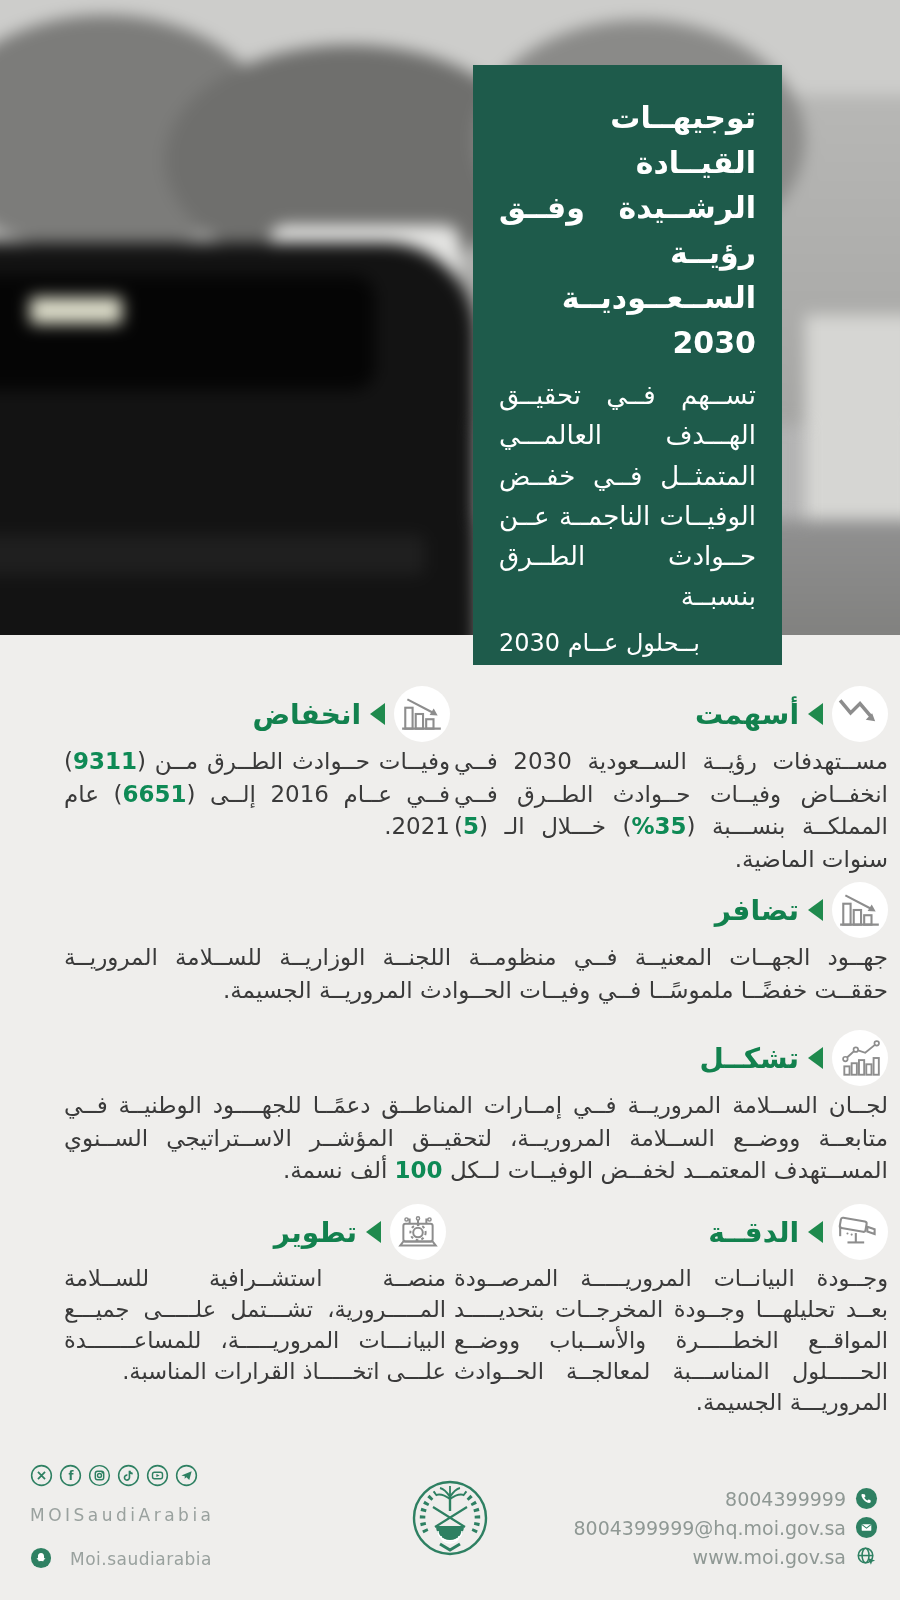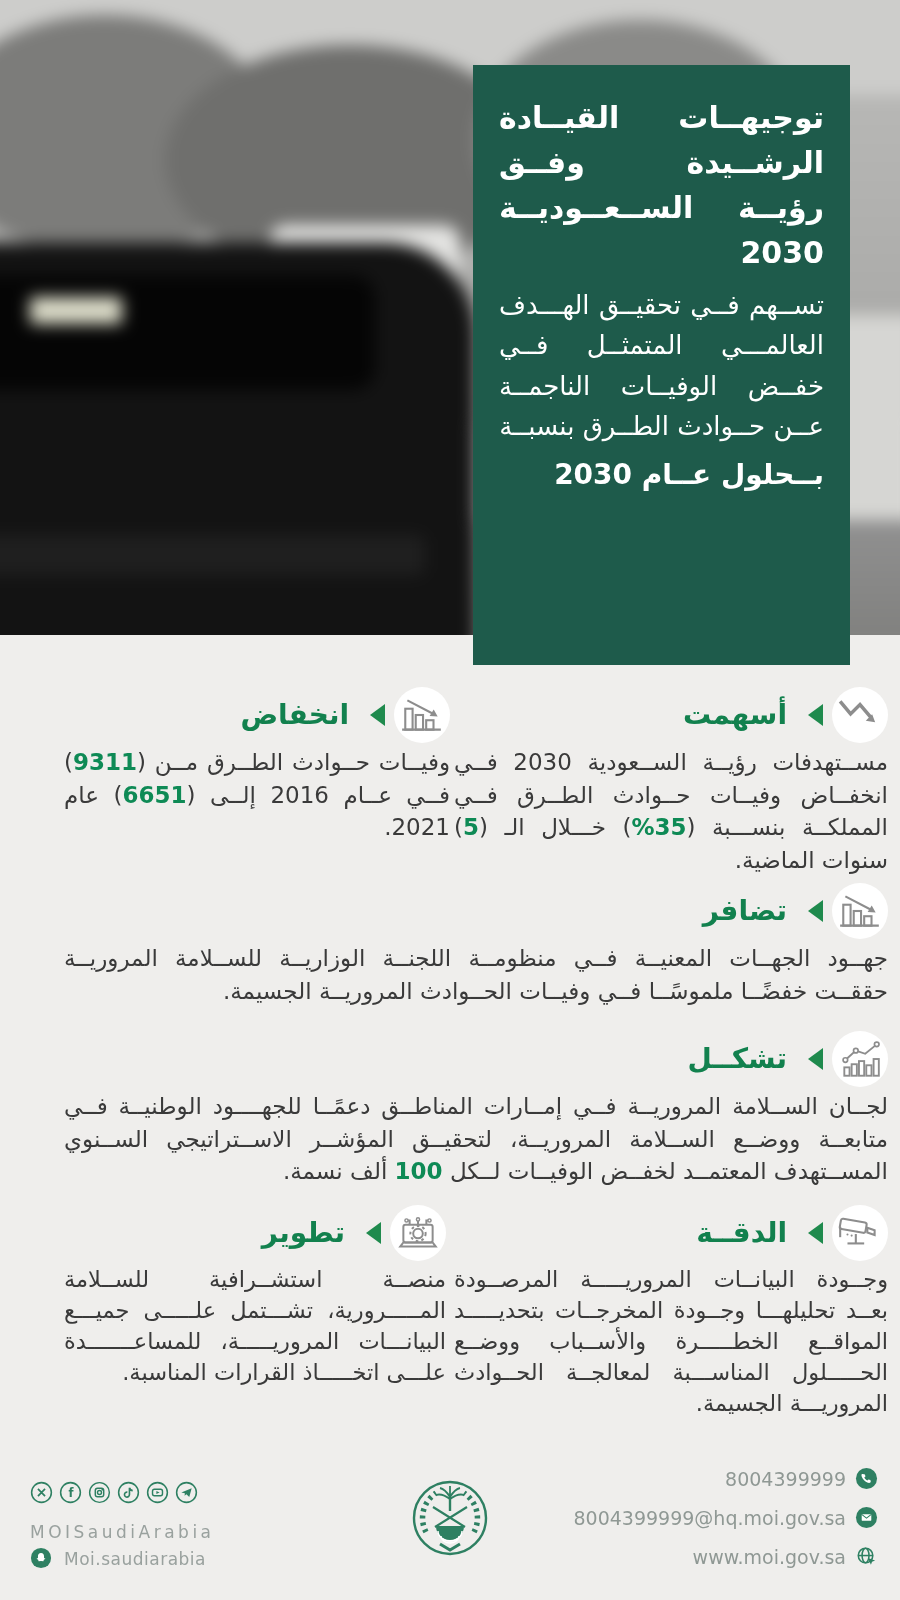--- a/index.html
+++ b/index.html
@@ -26,54 +26,54 @@
   .ph-van{left:295px;top:250px;width:190px;height:365px;background:#e4e4e2;border-radius:16px;}
   .ph-vanwin1{left:305px;top:268px;width:58px;height:52px;background:#9d9d9b;border-radius:6px;}
   .ph-vanwin2{left:372px;top:268px;width:40px;height:52px;background:#a8a8a6;border-radius:6px;}
   .ph-vanwheel{left:306px;top:576px;width:48px;height:48px;background:#3a3a3a;border-radius:50%;}
   .ph-suv{left:-70px;top:268px;width:570px;height:410px;background:#131313;border-radius:36px 90px 0 0;}
   .ph-suvwin{left:-30px;top:300px;width:430px;height:115px;background:#050505;border-radius:22px;}
   .ph-plate{left:55px;top:322px;width:92px;height:27px;background:#dcdcc9;border-radius:3px;}
   .ph-bumper{left:-30px;top:560px;width:480px;height:40px;background:#1f1f1f;border-radius:8px;}
 
   
-  .hero{position:absolute;left:473px;top:65px;width:377px;height:600px;background:var(--green-dark);
+  .hero{position:absolute;left:473px;top:65px;width:309px;height:600px;background:var(--green-dark);
         z-index:3;box-sizing:border-box;padding:30px 26px 0 26px;direction:rtl;color:#fff;}
   .hero-title{font-size:30px;font-weight:700;line-height:1.5;text-align:justify;margin:0;}
   .hero-sub{font-size:26px;font-weight:400;line-height:1.55;text-align:justify;margin:10px 0 0;}
   .hero-stat{direction:ltr;font-size:138px;font-weight:700;line-height:.95;color:var(--stat);
              text-align:center;margin-top:10px;letter-spacing:-3px;}
-  .hero-deadline{font-size:28px;font-weight:700;text-align:right;margin-top:12px;}
+  .hero-deadline{font-size:24px;font-weight:400;text-align:left;margin-top:12px;}
 
   
   .section{position:absolute;direction:rtl;z-index:2;}
   #row1-right{top:686px;right:12px;width:434px;}
   #row1-left {top:686px;left:64px;width:386px;}
   #row2      {top:882px;left:64px;right:12px;}
   #row3      {top:1030px;left:64px;right:12px;}
   #row4-right{top:1204px;right:12px;width:434px;}
   #row4-left {top:1204px;left:64px;width:382px;}
   .sec-head{display:flex;align-items:center;gap:9px;margin-bottom:3px;}
   .sec-icon{width:56px;height:56px;background:#fff;border-radius:50%;flex:0 0 auto;
             display:flex;align-items:center;justify-content:center;}
   .tri{width:0;height:0;border-top:11px solid transparent;border-bottom:11px solid transparent;
        border-right:15px solid #1F8A4D;flex:0 0 auto;}
-  .sec-title{font-size:28px;font-weight:700;color:var(--green);margin:12px;}
+  .sec-title{font-size:28px;font-weight:700;color:var(--green);margin:0;}
   .sec-body{font-size:23px;line-height:1.42;color:var(--text);text-align:justify;margin:2px 0 0;}
   #row4-right .sec-body,#row4-left .sec-body{font-size:22.5px;line-height:1.38;}
   .hl{color:var(--hl);font-weight:700;}
 
   
   .footer{position:absolute;left:0;right:0;bottom:0;height:120px;z-index:2;}
   .social-block{position:absolute;left:30px;bottom:30px;}
   .social-row{display:flex;gap:6px;align-items:center;}
   .handle{color:var(--muted);font-size:17px;letter-spacing:3.5px;margin-top:18px;}
-  .snap-row{display:flex;align-items:center;gap:11px;margin-top:5px;color:var(--muted);font-size:17px;letter-spacing:.5px;}
+  .snap-row{display:flex;align-items:center;gap:17px;margin-top:22px;color:var(--muted);font-size:17px;letter-spacing:.5px;}
   .emblem{position:absolute;left:50%;transform:translateX(-50%);bottom:36px;}
-  .contact-block{position:absolute;right:22px;bottom:32px;display:flex;flex-direction:column;gap:16px;align-items:flex-end;}
+  .contact-block{position:absolute;right:22px;bottom:32px;display:flex;flex-direction:column;gap:6px;align-items:flex-end;}
   .contact-row{display:flex;align-items:center;gap:9px;color:#8F9894;font-size:19px;}
   .cicon{width:23px;height:23px;flex:0 0 auto;display:flex;}
 </style>
 </head>
 <body>
 
 <div class="photo">
   <div class="photo-inner">
     <div class="ph ph-sky"></div>
       <div class="ph ph-mid"></div>

